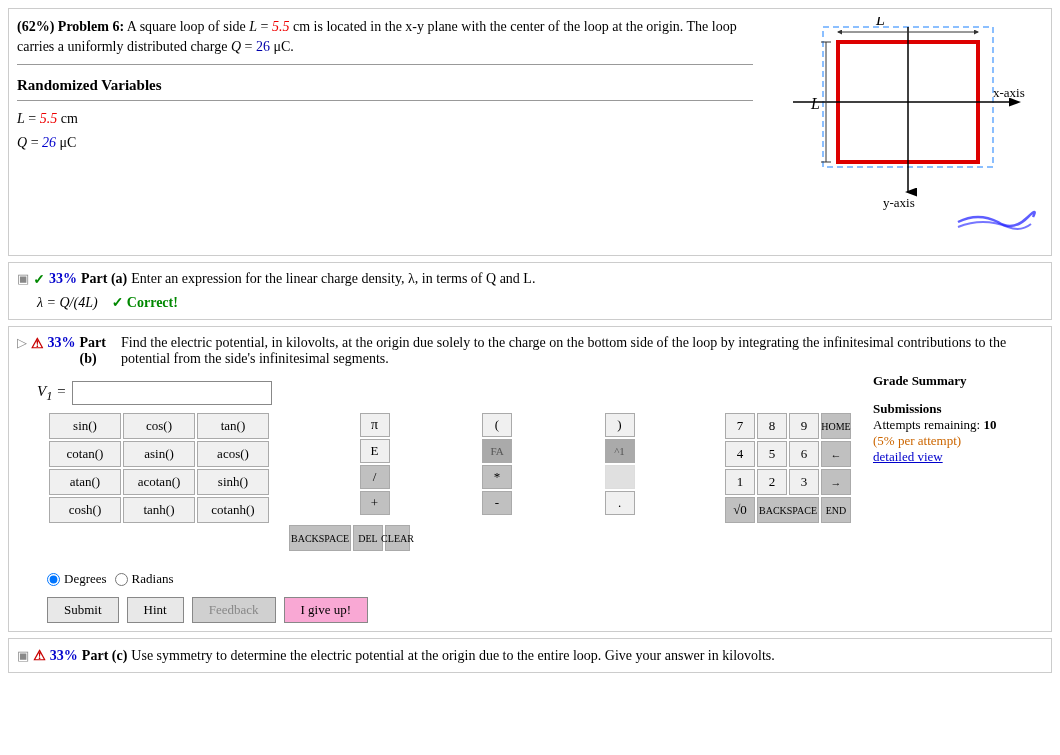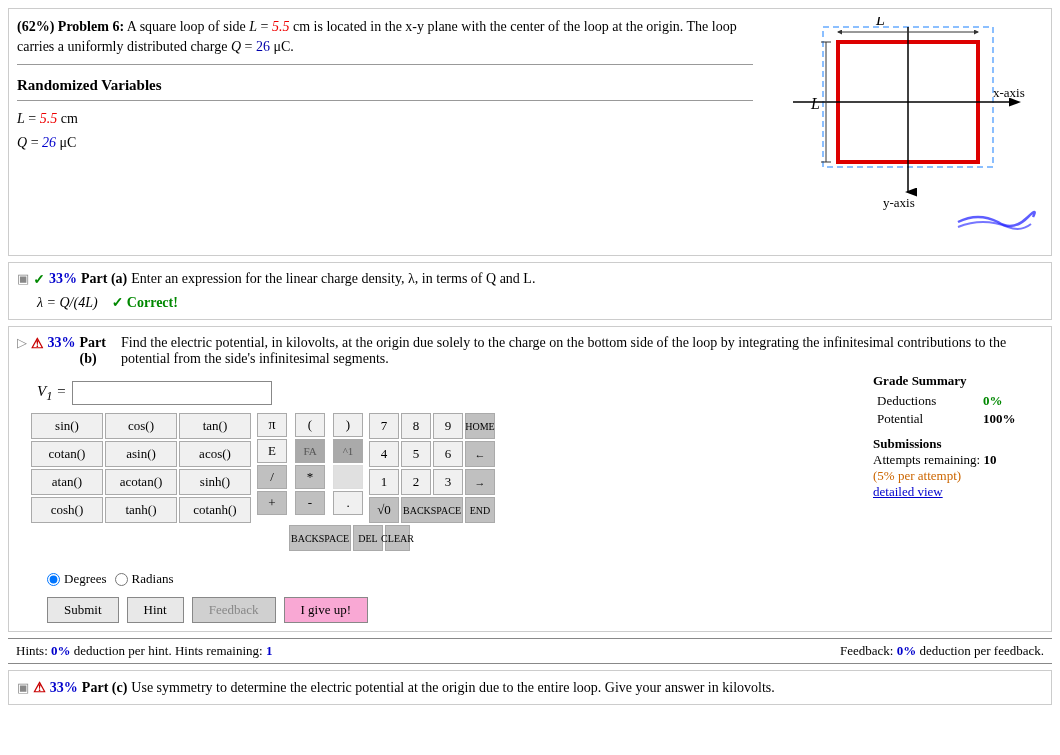--- a/index.html
+++ b/index.html
@@ -91,21 +91,21 @@
     .grade-summary table {
       border-collapse: collapse;
       width: 100%;
     }
     .grade-summary td {
       padding: 1px 4px;
     }
     .grade-summary .gs-title {
       font-weight: bold;
       font-size: 13px;
-      margin-bottom: 3px;
+      margin-bottom: 12px;
     }
     .submissions-section {
       margin-top: 8px;
       font-size: 13px;
     }
 
     
     .v1-line {
       display: flex;
       align-items: center;
@@ -130,21 +130,22 @@
       min-height: 24px;
       display: flex;
       align-items: center;
       justify-content: center;
     }
 
     
     .main-calc {
       display: flex;
       gap: 4px;
-      margin-left: 14px;
+      margin-left: 32px;
+      justify-content: space-between;
     }
     .func-grid {
       display: grid;
       grid-template-columns: repeat(3, 72px);
       grid-template-rows: repeat(4, 26px);
       gap: 2px;
     }
     .num-btn {
       background: #f0f0f0;
       border: 1px solid #aaa;
@@ -390,62 +391,37 @@
         <div class="action-row">
           <button class="action-btn">Submit</button>
           <button class="action-btn">Hint</button>
           <button class="action-btn feedback-btn">Feedback</button>
           <button class="action-btn igiveup-btn">I give up!</button>
         </div>
       </div>
 
       <div class="grade-summary">
         <div class="gs-title">Grade Summary</div>
-        <table>
-          <tbody>
-              <tr>
-            <td>Deductions</td>
-            <td style="color:#080;font-weight:bold;">0%</td>
-          </tr>
-          <tr>
-            <td>Potential</td>
-            <td style="font-weight:bold;">100%</td>
-          </tr>
-        </tbody>
-          </table>
         <div class="submissions-section">
           <div style="font-weight:bold;">Submissions</div>
           <div>
             <span>Attempts remaining:</span>
             <span style="font-weight:bold;">10</span>
           </div>
           <div>
             <span style="color:#c60;">(5% per attempt)</span>
           </div>
           <div>
             <a href="#" style="color:#00c;text-decoration:underline;">detailed view</a>
           </div>
         </div>
       </div>
     </div>
   </div>
 
-  <div class="hints-bar">
-    <span>
-      <span>Hints:</span>
-      <span style="color:#00c;font-weight:bold;">0%</span>
-      <span>deduction per hint. Hints remaining:</span>
-      <span style="color:#00c;font-weight:bold;">1</span>
-    </span>
-    <span>
-      <span>Feedback:</span>
-      <span style="color:#00c;font-weight:bold;">0%</span>
-      <span>deduction per feedback.</span>
-    </span>
-  </div>
 
   <div class="part-c-section">
     <span style="font-size:13px;color:#888;">▣</span>
     <span style="color:#c80000;font-weight:bold;">⚠</span>
     <span style="color:#00c;font-weight:bold;">33%</span>
     <span style="font-weight:bold;">Part (c)</span>
     <span>Use symmetry to determine the electric potential at the origin due to the entire loop. Give your answer in kilovolts.</span>
   </div>
 
 </div>

